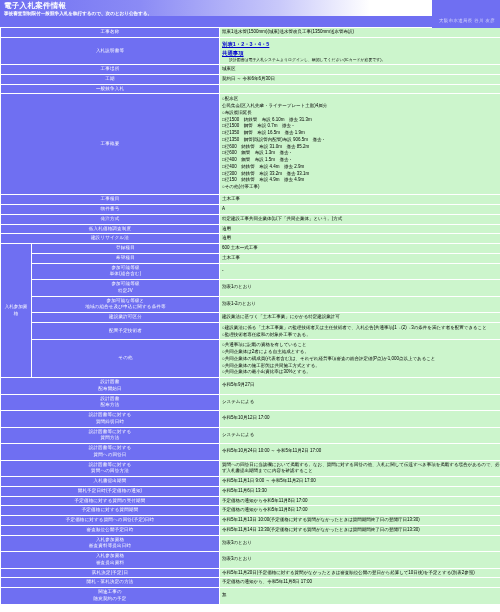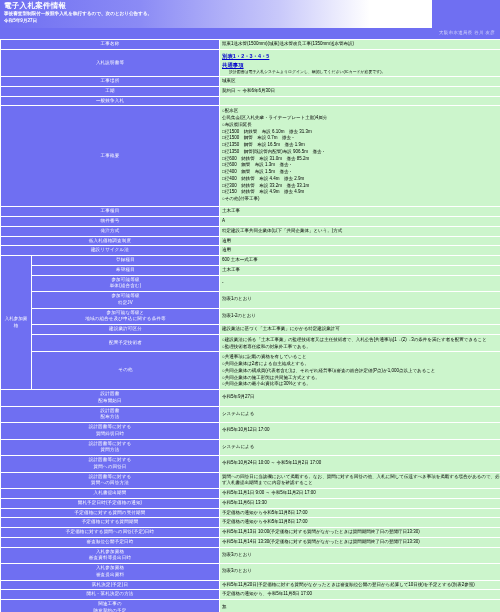--- a/index.html
+++ b/index.html
@@ -8,21 +8,21 @@
     margin: 0; padding: 0;
     width: 500px;
     background: #ffffff;
     font-family: "Liberation Sans", "DejaVu Sans", sans-serif;
   }
   body { width: 500px; }
 
   
   .banner {
     position: relative;
-    height: 28px;
+    height: 16px;
     background: linear-gradient(to right, #6f6ff2 0%, #8b8bf5 28%, #c9c9fa 56%, #ffffff 74%, #ffffff 100%);
   }
   .banner-title {
     position: absolute;
     left: 4px; top: 1px;
     color: #ffffff;
     font-size: 7.5px;
     font-weight: bold;
     letter-spacing: .3px;
     white-space: nowrap;

